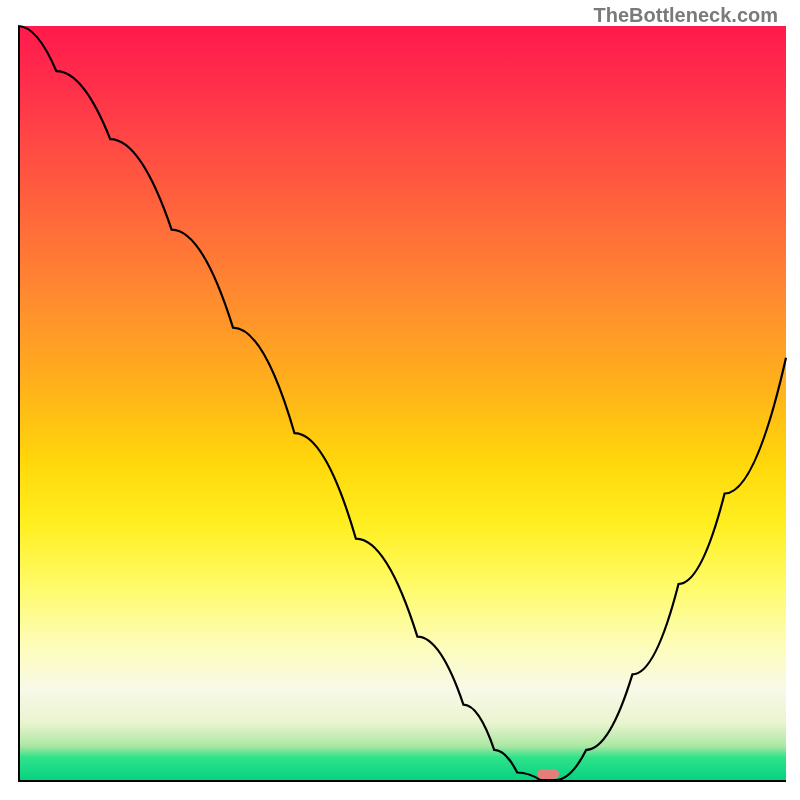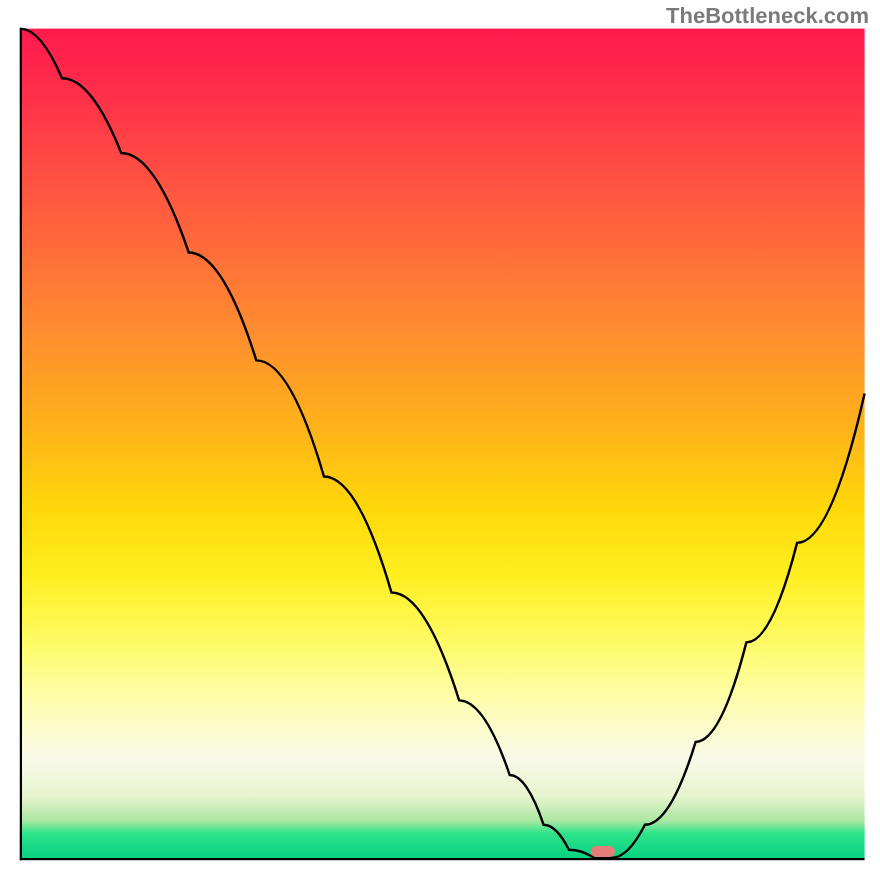--- a/index.html
+++ b/index.html
@@ -11,21 +11,21 @@
     font-family: Arial, Helvetica, sans-serif;
   }
   .chart-wrap {
     position: relative;
     width: 800px;
     height: 800px;
   }
   .watermark {
     position: absolute;
     top: 4px;
-    right: 10px;
+    right: 22px;
     font-size: 20px;
     font-weight: 600;
     color: #7a7a7a;
     font-family: Arial, Helvetica, sans-serif;
     z-index: 5;
   }
   .plot-area {
     position: absolute;
     left: 18px;
     top: 26px;

